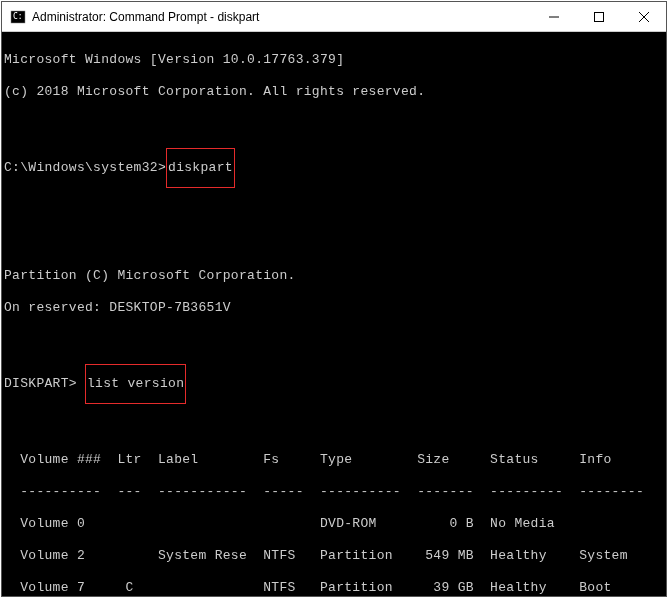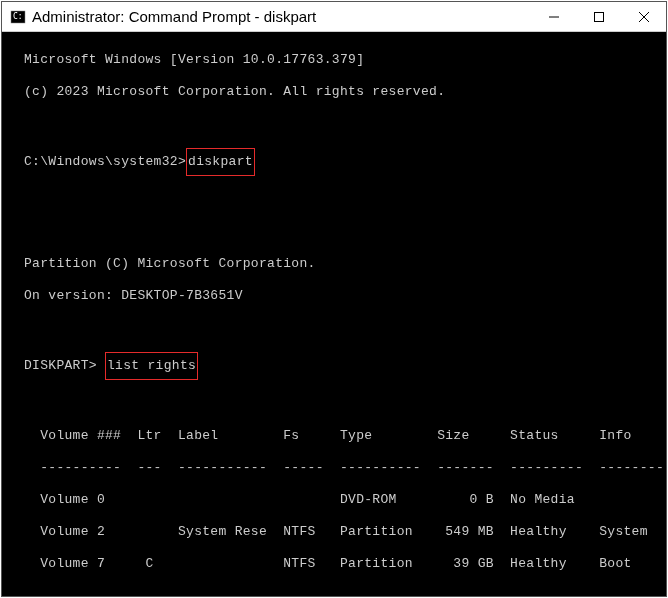--- a/index.html
+++ b/index.html
@@ -31,21 +31,21 @@
       border-bottom: 1px solid #ccc;
       font-family: 'Segoe UI', Tahoma, sans-serif;
     }
     .titlebar-icon {
       width: 16px;
       height: 16px;
       margin-left: 8px;
       margin-right: 6px;
     }
     .titlebar-title {
-      font-size: 15px;
+      font-size: 12px;
       color: #000;
       flex: 1;
     }
     .titlebar-controls {
       display: flex;
     }
     .titlebar-btn {
       width: 45px;
       height: 29px;
       display: flex;
@@ -65,24 +65,24 @@
       color: #ccc;
       padding: 4px 2px;
       font-size: 13px;
       line-height: 16px;
       letter-spacing: 0.3px;
       overflow: hidden;
       white-space: pre;
     }
     .hl {
       border: 1.5px solid #e52b2b;
-      padding: 5px 1px;
+      padding: 11px 1px;
       display: inline-block;
     }
-    .line { min-height: 16px; margin-left: 20px; }
+    .line { min-height: 16px; }
   </style>
 </head>
 <body>
 
 <div class="window">
   <div class="titlebar">
     <div class="titlebar-icon">
       <svg viewBox="0 0 16 16">
         <rect x="1" y="2" width="14" height="12" fill="#000" stroke="#888" stroke-width="0.5"></rect>
         <text x="3" y="10" font-size="8" fill="#fff" font-family="monospace">C:</text>
@@ -104,29 +104,29 @@
         <svg viewBox="0 0 10 10">
             <line x1="0" y1="0" x2="10" y2="10" stroke="#000" stroke-width="1"></line>
             <line x1="10" y1="0" x2="0" y2="10" stroke="#000" stroke-width="1"></line>
           </svg>
       </div>
     </div>
   </div>
 
   <div class="terminal">
 <div class="line">Microsoft Windows [Version 10.0.17763.379]</div>
-<div class="line">(c) 2023 Microsoft Corporation. All rights reserved.</div>
+<div class="line">(c) 2018 Microsoft Corporation. All rights reserved.</div>
 <div class="line"></div>
 <div class="line"><span>C:\Windows\system32&gt;</span><span class="hl">diskpart</span></div>
 <div class="line"></div>
 <div class="line"></div>
 <div class="line">Partition (C) Microsoft Corporation.</div>
-<div class="line">On version: DESKTOP-7B3651V</div>
+<div class="line">On reserved: DESKTOP-7B3651V</div>
 <div class="line"></div>
-<div class="line"><span>DISKPART&gt; </span><span class="hl">list rights</span></div>
+<div class="line"><span>DISKPART&gt; </span><span class="hl">list version</span></div>
 <div class="line"></div>
 <div class="line">  Volume ###  Ltr  Label        Fs     Type        Size     Status     Info</div>
 <div class="line">  ----------  ---  -----------  -----  ----------  -------  ---------  --------</div>
 <div class="line">  Volume 0                             DVD-ROM         0 B  No Media</div>
 <div class="line">  Volume 2         System Rese  NTFS   Partition    549 MB  Healthy    System</div>
 <div class="line">  Volume 7     C                NTFS   Partition     39 GB  Healthy    Boot</div>
 
 
 
 

